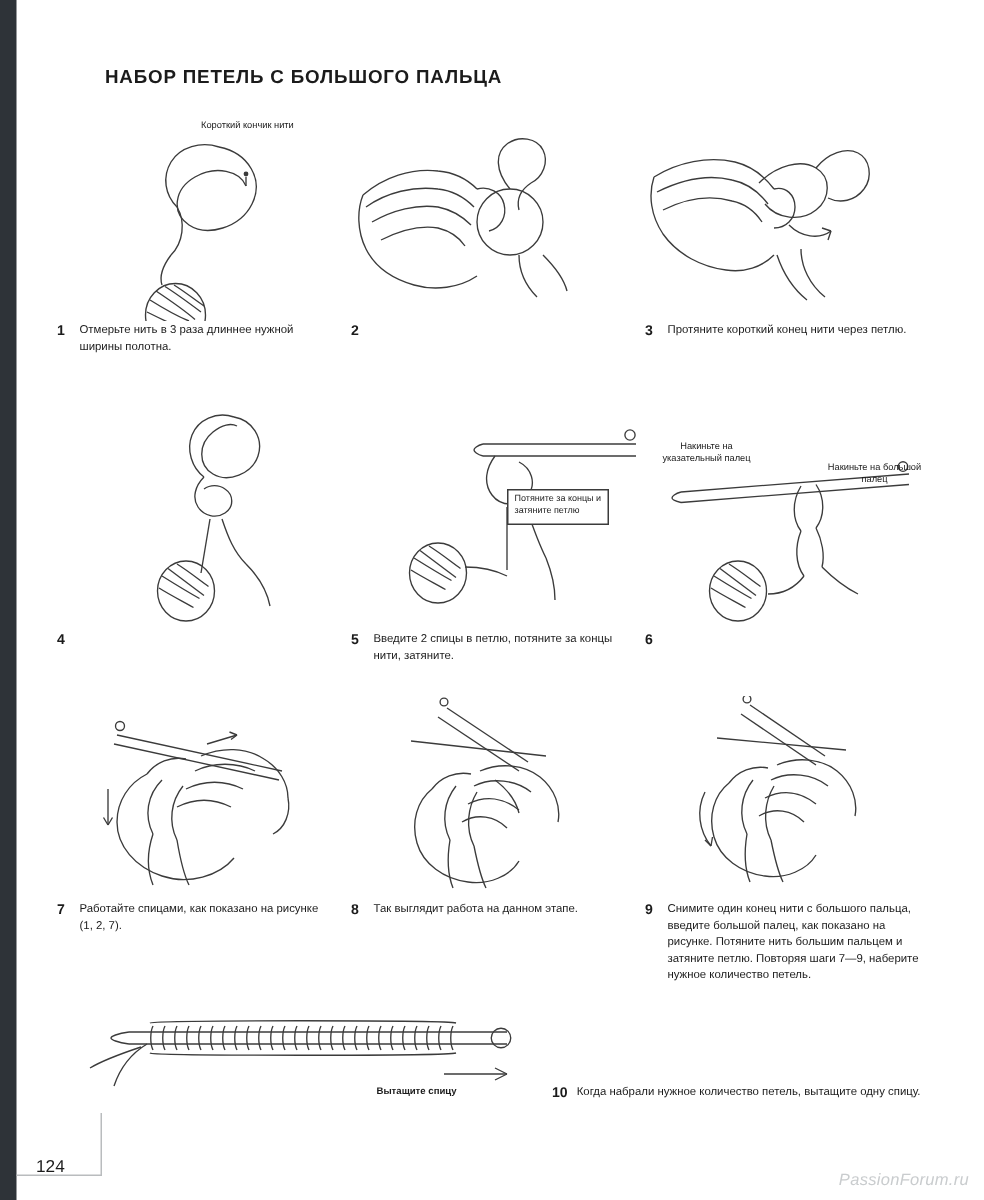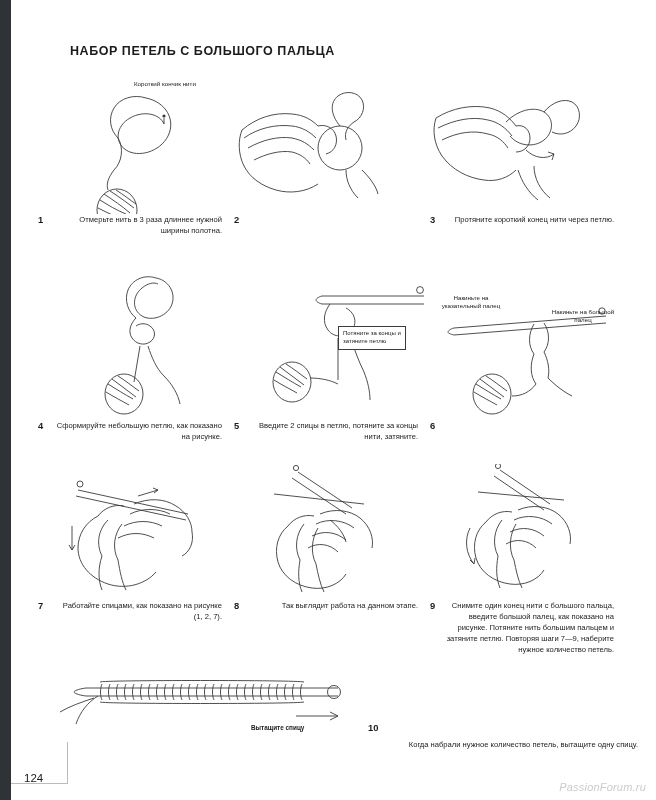--- a/index.html
+++ b/index.html
@@ -53,21 +53,21 @@
     line-height: 1.45;
     color: #1b1b1b;
     padding-right: 12px;
   }
   .num {
     font-size: 9.4px;
     font-weight: bold;
     min-width: 9px;
     line-height: 1.2;
   }
-  .cap-text { flex: 1; text-align: right; }
+  .cap-text { flex: 1; }
   .lbl {
     position: absolute;
     font-size: 6.2px;
     line-height: 1.25;
     color: #1b1b1b;
   }
   .lbl-box {
     position: absolute;
     font-size: 6px;
     line-height: 1.3;
@@ -81,21 +81,20 @@
     width: 590px;
   }
   .final-cap {
     position: absolute;
     left: 330px; top: 50px;
     display: flex;
     gap: 6px;
     font-size: 7.6px;
     line-height: 1.45;
     width: 270px;
-    flex-direction: column;
   }
   .pull-label {
     position: absolute;
     left: 213px; top: 52px;
     font-size: 6.4px;
     font-weight: bold;
   }
   .folio-box {
     position: absolute;
     left: 11px; top: 742px;
@@ -228,21 +227,20 @@
 
             <ellipse cx="86" cy="134" rx="19" ry="20"></ellipse>
             <path d="M70 124 C78 129 86 134 95 139"></path>
             <path d="M74 119 C82 125 90 131 98 137"></path>
             <path d="M80 116 C88 121 94 126 101 131"></path>
             <path d="M68 132 C76 137 84 141 91 145"></path>
           </svg>
         </div>
         <div class="caption">
           <span class="num">4</span>
-          <span class="cap-text">Сформируйте небольшую петлю, как показано на рисунке.</span>
         </div>
       </div>
 
       <div class="cell">
         <div class="art">
           <svg width="196" height="160" viewBox="0 0 196 160" fill="none" stroke="#3b3b3b" stroke-width="0.9">
 
             <path d="M88 36 L190 36"></path>
             <path d="M88 44 L190 44"></path>
             <path d="M88 36 C84 37 82 39 82 40 C82 41 84 43 88 44"></path>

